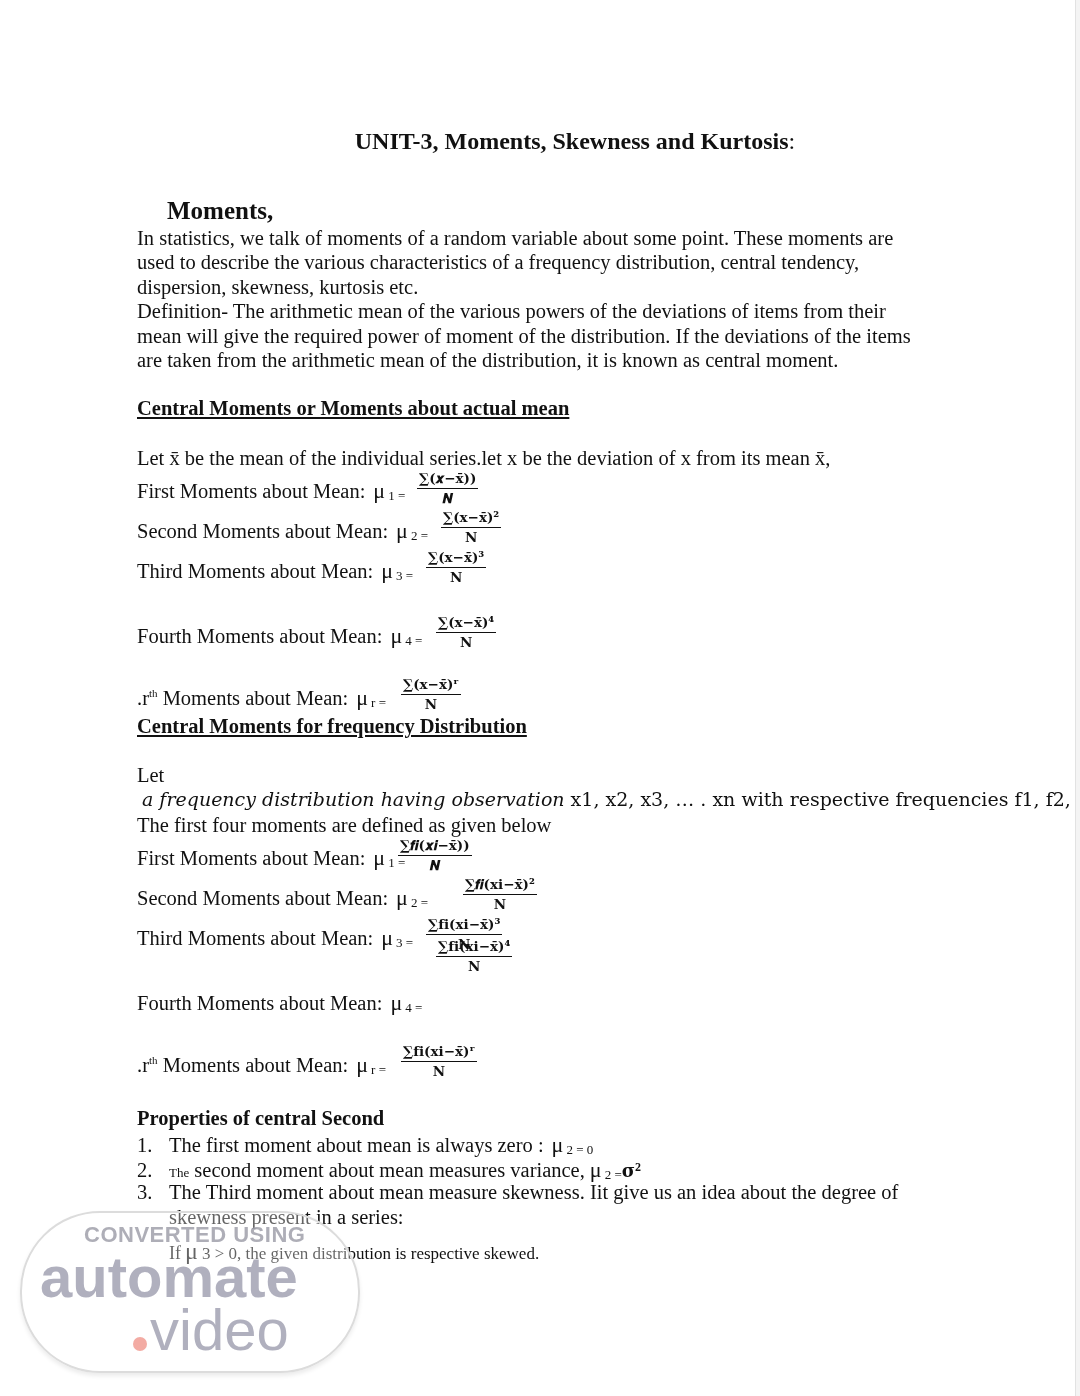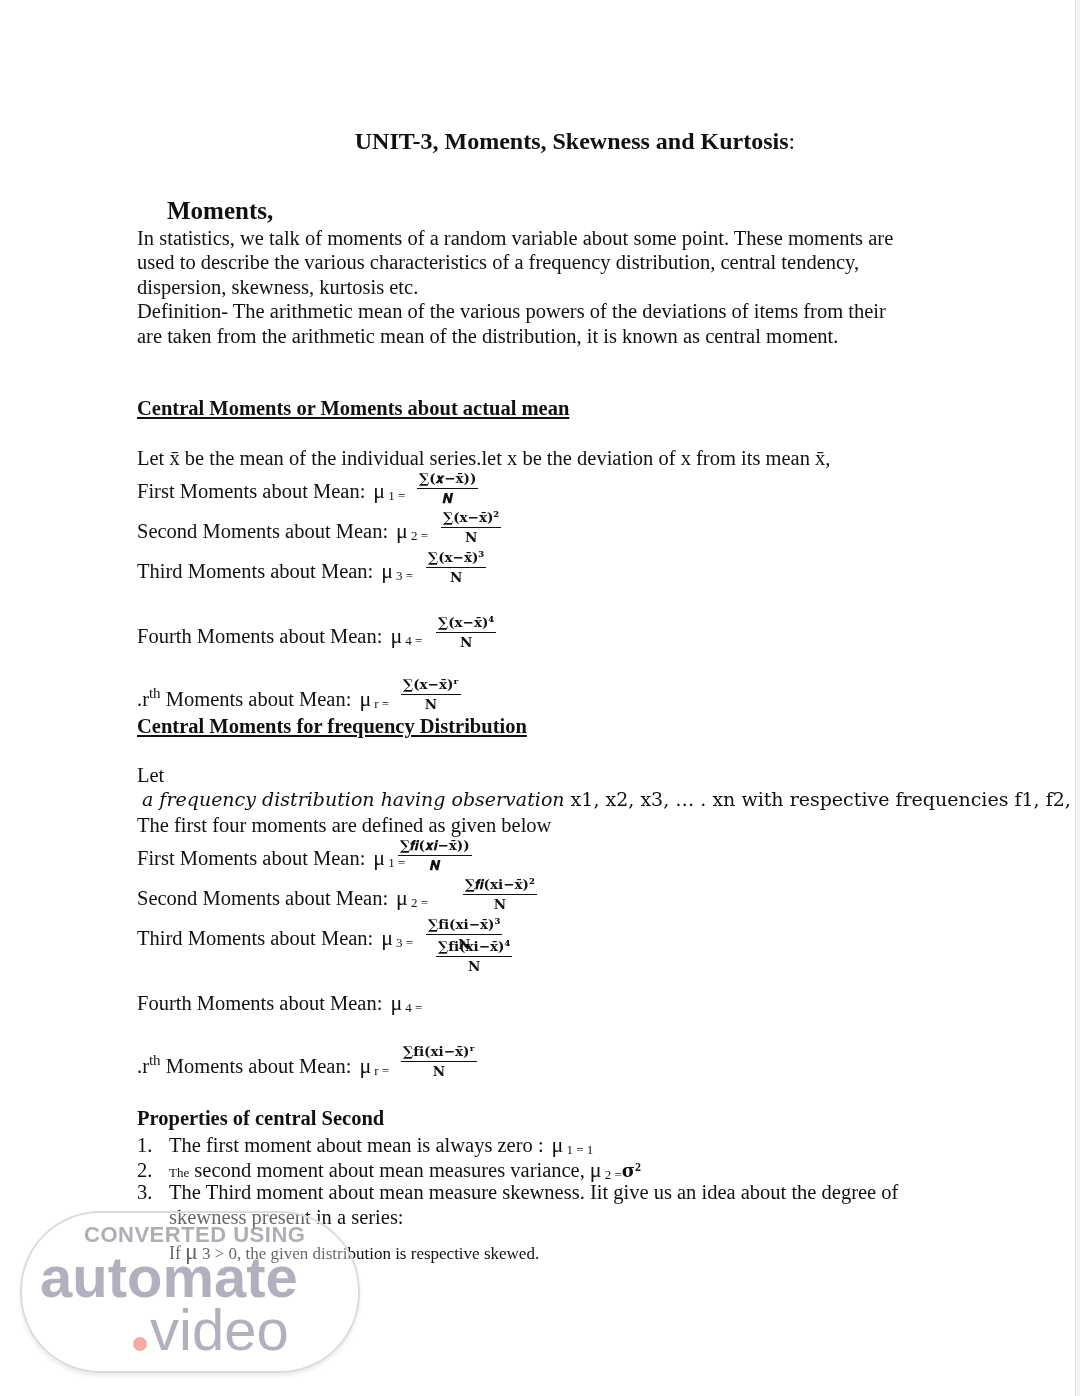--- a/index.html
+++ b/index.html
@@ -14,21 +14,21 @@
   .para { left: 137px; font-size: 20.5px; line-height: 24.4px; }
   .ul-head { left: 137px; font-size: 20.5px; font-weight: bold; text-decoration: underline; }
   .row { left: 137px; font-size: 20.5px; }
   .mu { font-size: 22px; margin-left: 8px; }
   .sub { font-size: 13px; vertical-align: -2px; margin-left: 3px; }
   .frac { position: absolute; display: inline-flex; flex-direction: column; align-items: center;
           font-family: "DejaVu Serif", serif; font-size: 13.5px; font-weight: bold; line-height: 17px; }
   .frac .num { border-bottom: 1.3px solid #111; padding: 0 2px 1px 2px; }
   .frac .den { padding-top: 1px; }
   .sup { font-size: 10px; vertical-align: 6px; }
-  .th { font-size: 15px; vertical-align: 8px; }
+  .th { font-size: 11px; vertical-align: 8px; }
   .cambria { font-family: "DejaVu Serif", serif; font-size: 19px; }
   .cambria-it { font-family: "DejaVu Serif", serif; font-style: italic; font-size: 19px; }
   .num-list { left: 137px; font-size: 20.5px; }
   .num-list .n { display: inline-block; width: 32px; }
   .small-the { font-size: 13px; }
   .sigma { font-family: "DejaVu Serif", serif; font-weight: bold; font-size: 18px; }
   .wm { position: absolute; left: 20px; top: 1211px; width: 336px; height: 158px;
         border: 2px solid #dcdcdc; border-radius: 80px; background: rgba(255,255,255,0.35);
         box-shadow: 0 3px 4px rgba(0,0,0,0.08); }
   .wm-top { position: absolute; left: 84px; top: 1222px; font-family: "Liberation Sans", sans-serif;
@@ -46,20 +46,21 @@
 
   <div class="abs title"><span>UNIT-3, Moments, Skewness and Kurtosis</span><span class="colon">:</span></div>
 
   <div class="abs h-moments">Moments,</div>
 
   <div class="abs para" style="top:226px;">
     <div>In statistics, we talk of moments of a random variable about some point. These moments are</div>
     <div>used to describe the various characteristics of a frequency distribution, central tendency,</div>
     <div>dispersion, skewness, kurtosis etc.</div>
     <div>Definition- The arithmetic mean of the various powers of the deviations of items from their</div>
+    <div>mean will give the required power of moment of the distribution. If the deviations of the items</div>
     <div>are taken from the arithmetic mean of the distribution, it is known as central moment.</div>
   </div>
 
   <div class="abs ul-head" style="top:397px;">Central Moments or Moments about actual mean</div>
 
   <div class="abs row" style="top:447px;">Let x̄ be the mean of the individual series.let x be the deviation of x from its mean x̄,</div>
 
   <div class="abs row" style="top:478px;">
     <span>First Moments about Mean:</span><span class="mu">μ</span><span class="sub">1 =</span>
   </div>
@@ -144,21 +145,21 @@
     <span>.r</span><span class="th">th</span><span> Moments about Mean:</span><span class="mu">μ</span><span class="sub">r =</span>
   </div>
   <div class="frac" style="left:401px;top:1043px;">
       <span class="num">∑𝐟𝐢(𝐱𝐢−𝐱̄)ʳ</span>
       <span class="den">𝐍</span>
     </div>
 
   <div class="abs row" style="top:1107px;font-weight:bold;">Properties of central Second</div>
 
   <div class="abs num-list" style="top:1132px;">
-    <span class="n">1.</span><span>The first moment about mean is always zero :</span><span class="mu">μ</span><span class="sub">1 = 1</span>
+    <span class="n">1.</span><span>The first moment about mean is always zero :</span><span class="mu">μ</span><span class="sub">2 = 0</span>
   </div>
 
   <div class="abs num-list" style="top:1157px;">
     <span class="n">2.</span><span class="small-the">The</span><span> second moment about mean measures variance,</span><span class="mu" style="margin-left:5px;">μ</span><span class="sub">2 =</span><span class="sigma">σ</span><span class="sup" style="font-weight:bold;font-size:12px;">2</span>
   </div>
 
   <div class="abs num-list" style="top:1181px;">
     <span class="n">3.</span><span>The Third moment about mean measure skewness. Iit give us an idea about the degree of</span>
   </div>
   <div class="abs row" style="top:1206px;left:169px;">skewness present in a series:</div>

